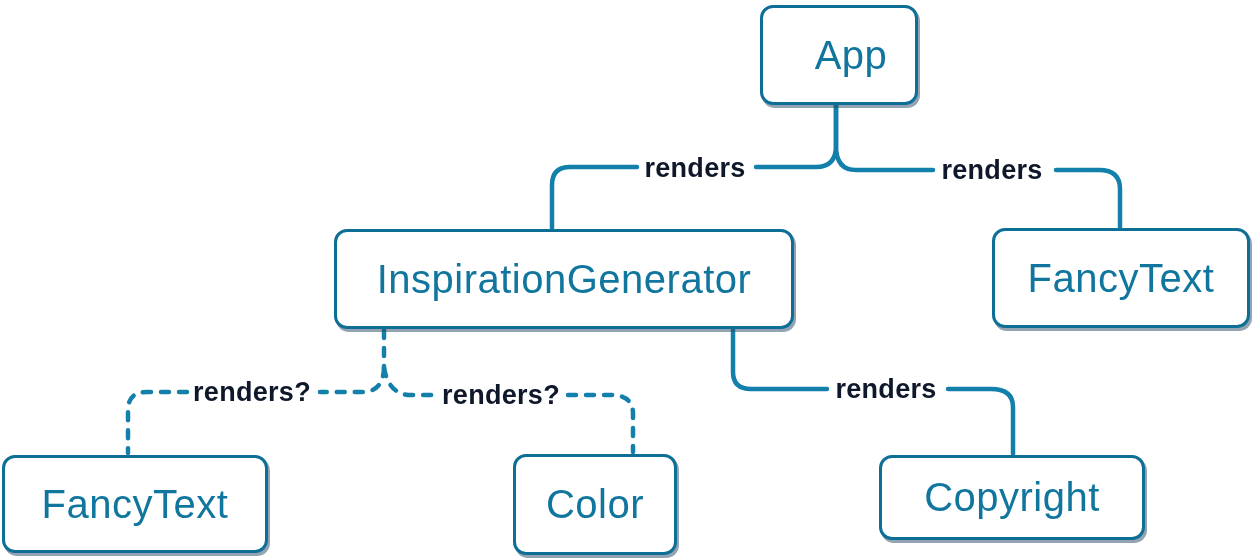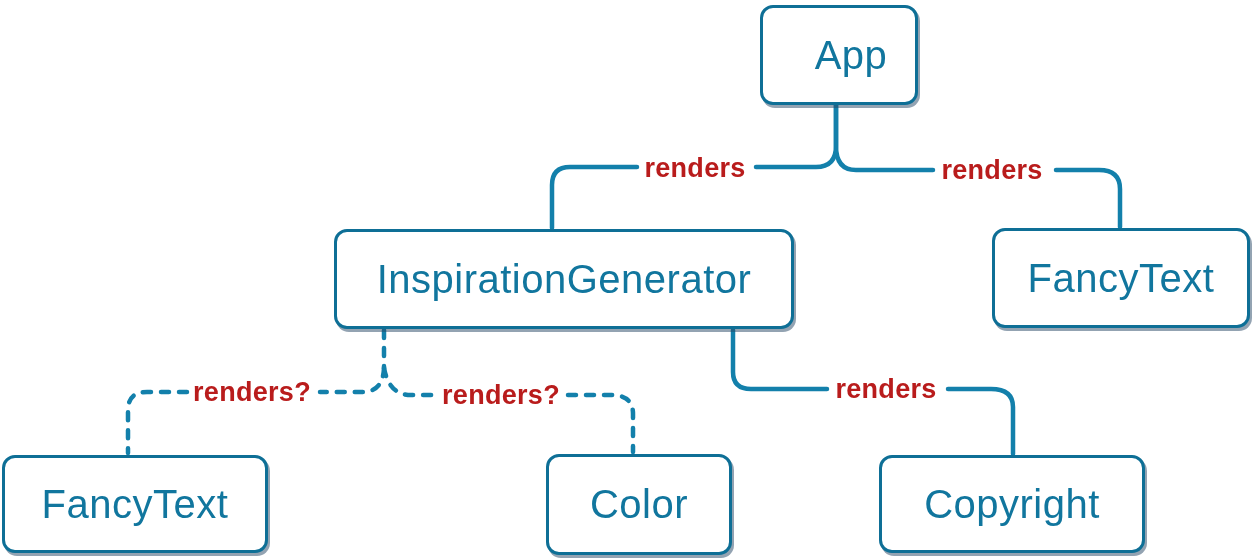--- a/index.html
+++ b/index.html
@@ -44,26 +44,26 @@
     font-size: 40px;
     font-weight: 500;
     letter-spacing: 0.5px;
     box-shadow: 2px 3px 0 rgba(40, 72, 102, 0.5);
     white-space: nowrap;
   }
   .node-app        { left: 760px;  top: 5px;   width: 158px; height: 100px; padding-left: 24px; }
   .node-ig         { left: 334px;  top: 229px; width: 460px; height: 100px; }
   .node-ft-top     { left: 992px;  top: 228px; width: 258px; height: 100px; }
   .node-ft-bottom  { left: 2px;    top: 455px; width: 266px; height: 98px;  }
-  .node-color      { left: 546px;  top: 454px; width: 186px; height: 101px; }
-  .node-copyright  { left: 879px;  top: 455px; width: 266px; height: 98px;  }
+  .node-color      { left: 513px;  top: 454px; width: 164px; height: 101px; }
+  .node-copyright  { left: 879px;  top: 455px; width: 266px; height: 85px;  }
   .edge-label {
     position: absolute;
     transform: translate(-50%, -50%);
-    color: #b91c1c;
+    color: #0f172a;
     font-size: 27px;
     font-weight: 700;
     letter-spacing: 0.3px;
     white-space: nowrap;
     text-align: right;
   }
   .edge-label-1 { left: 695px;  top: 168px; }
   .edge-label-2 { left: 992px;  top: 170px; }
   .edge-label-3 { left: 252px;  top: 392px; }
   .edge-label-4 { left: 501px;  top: 395px; }

